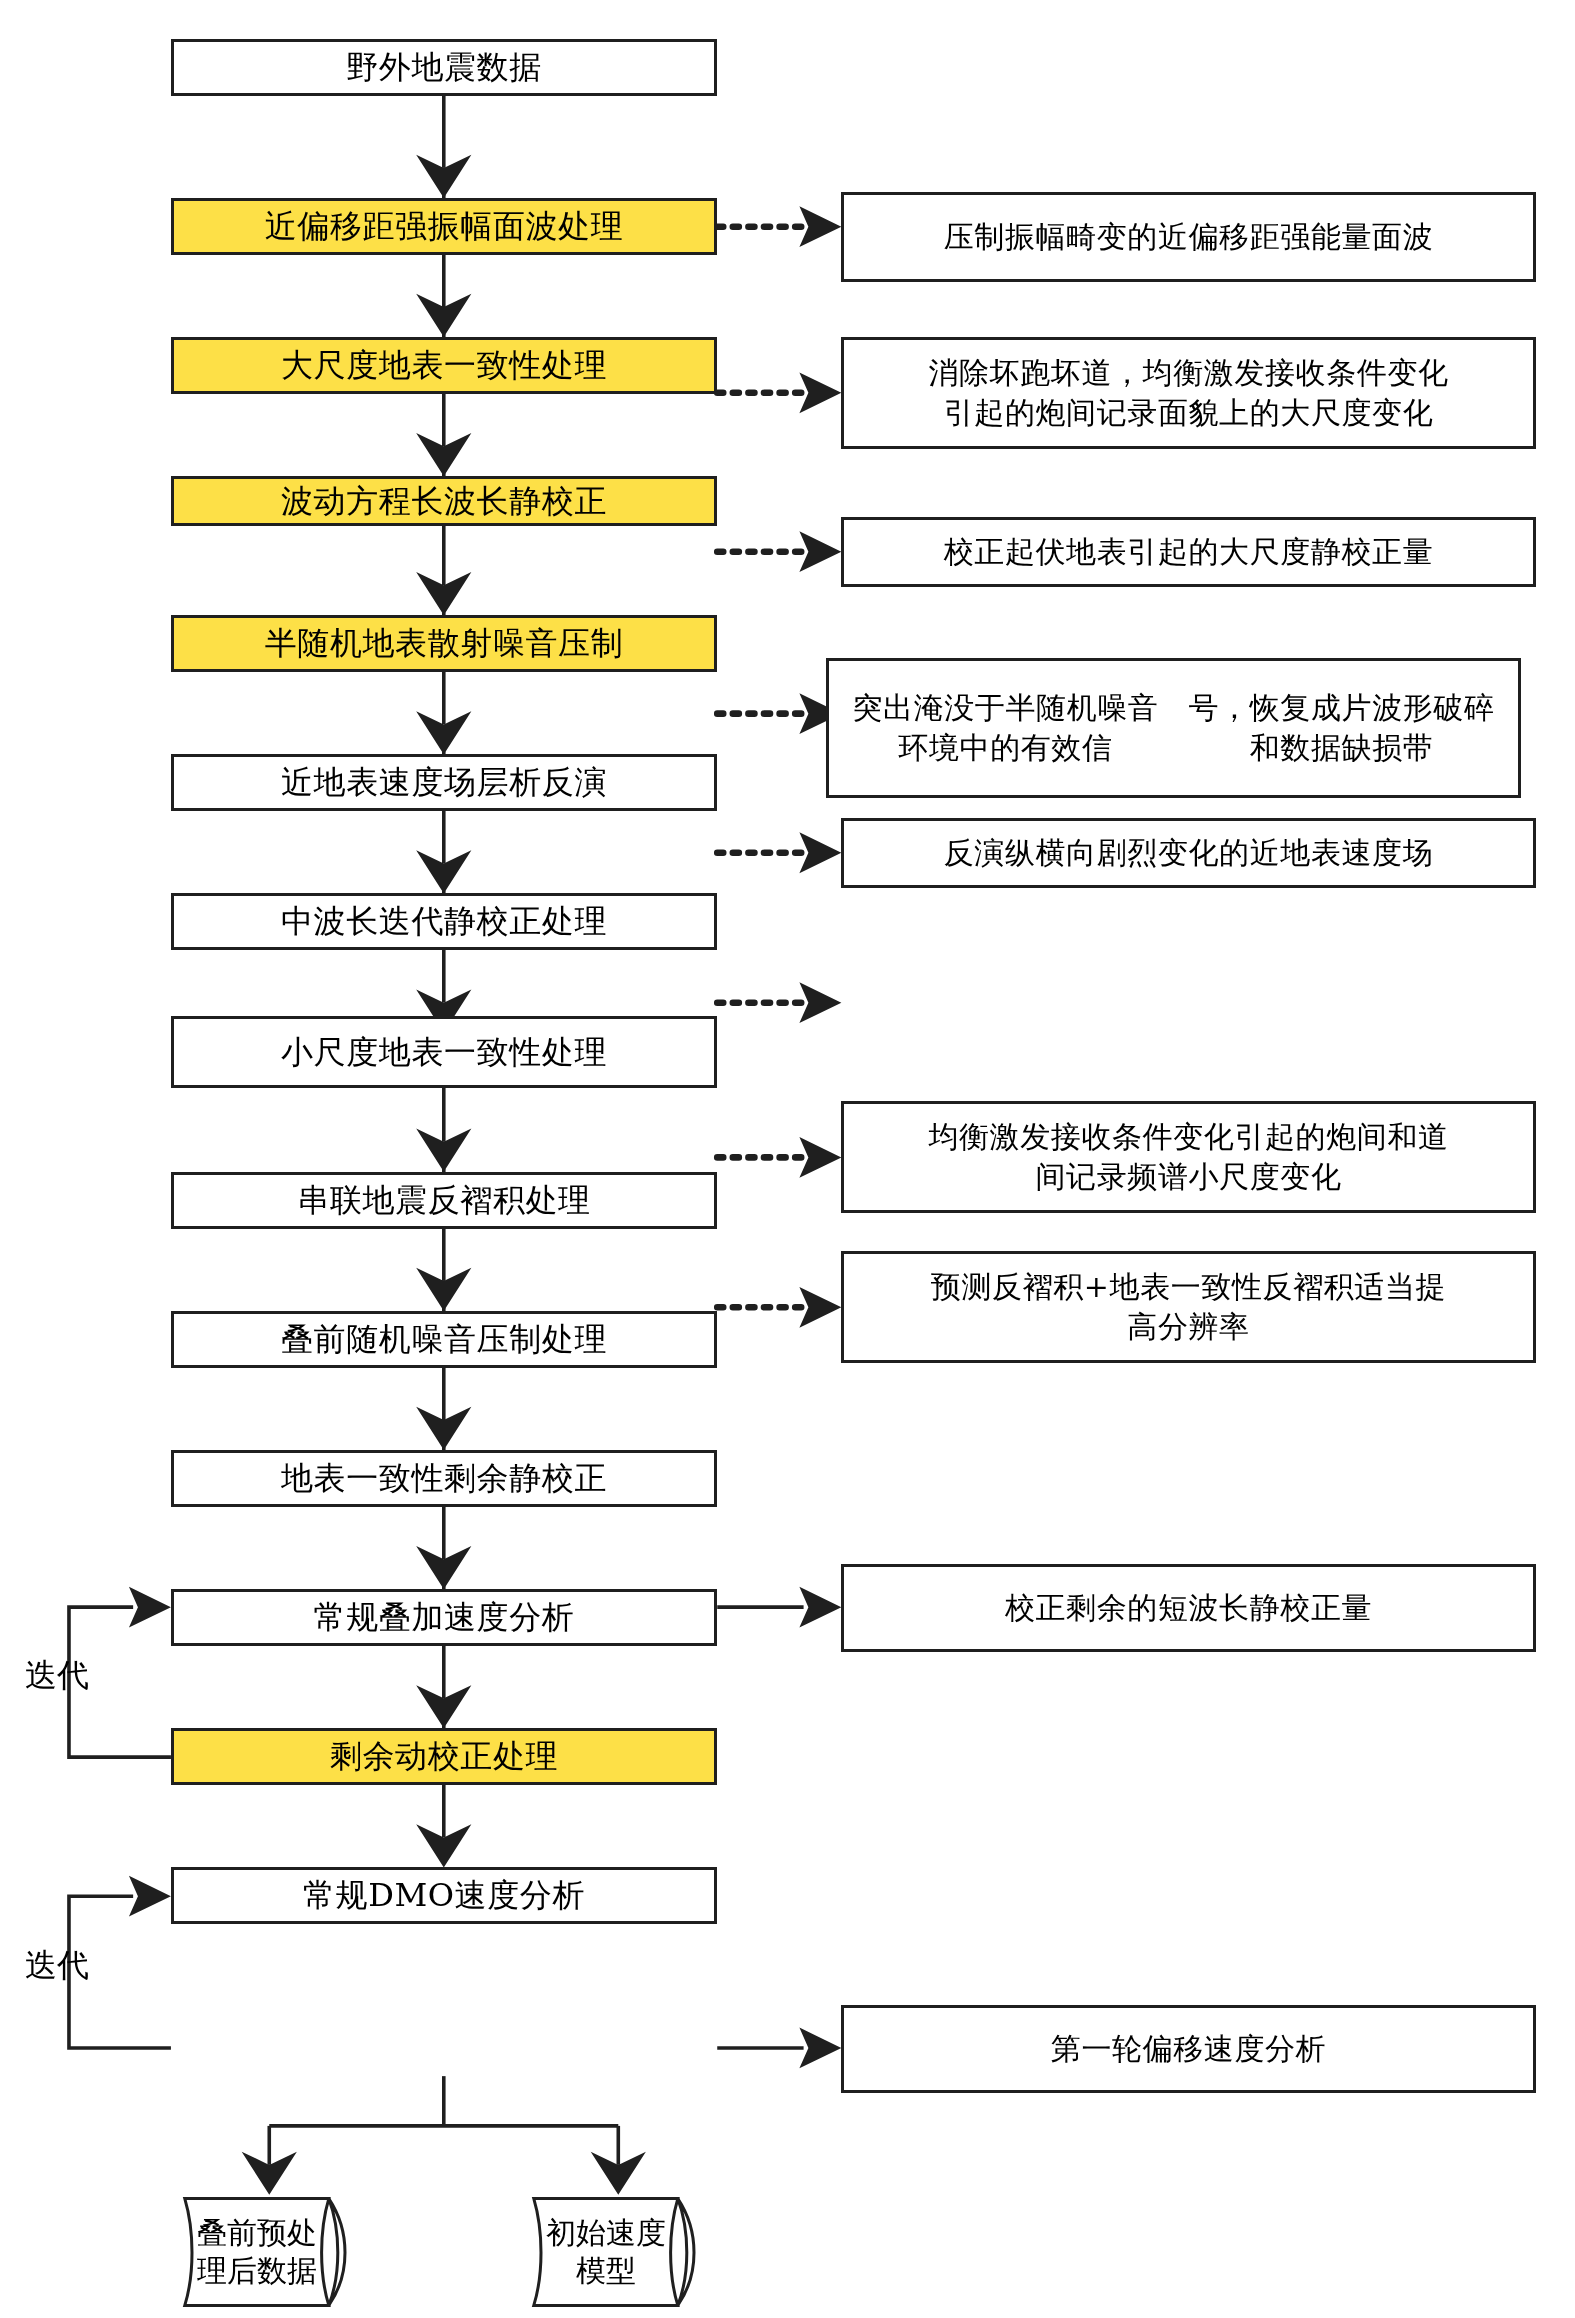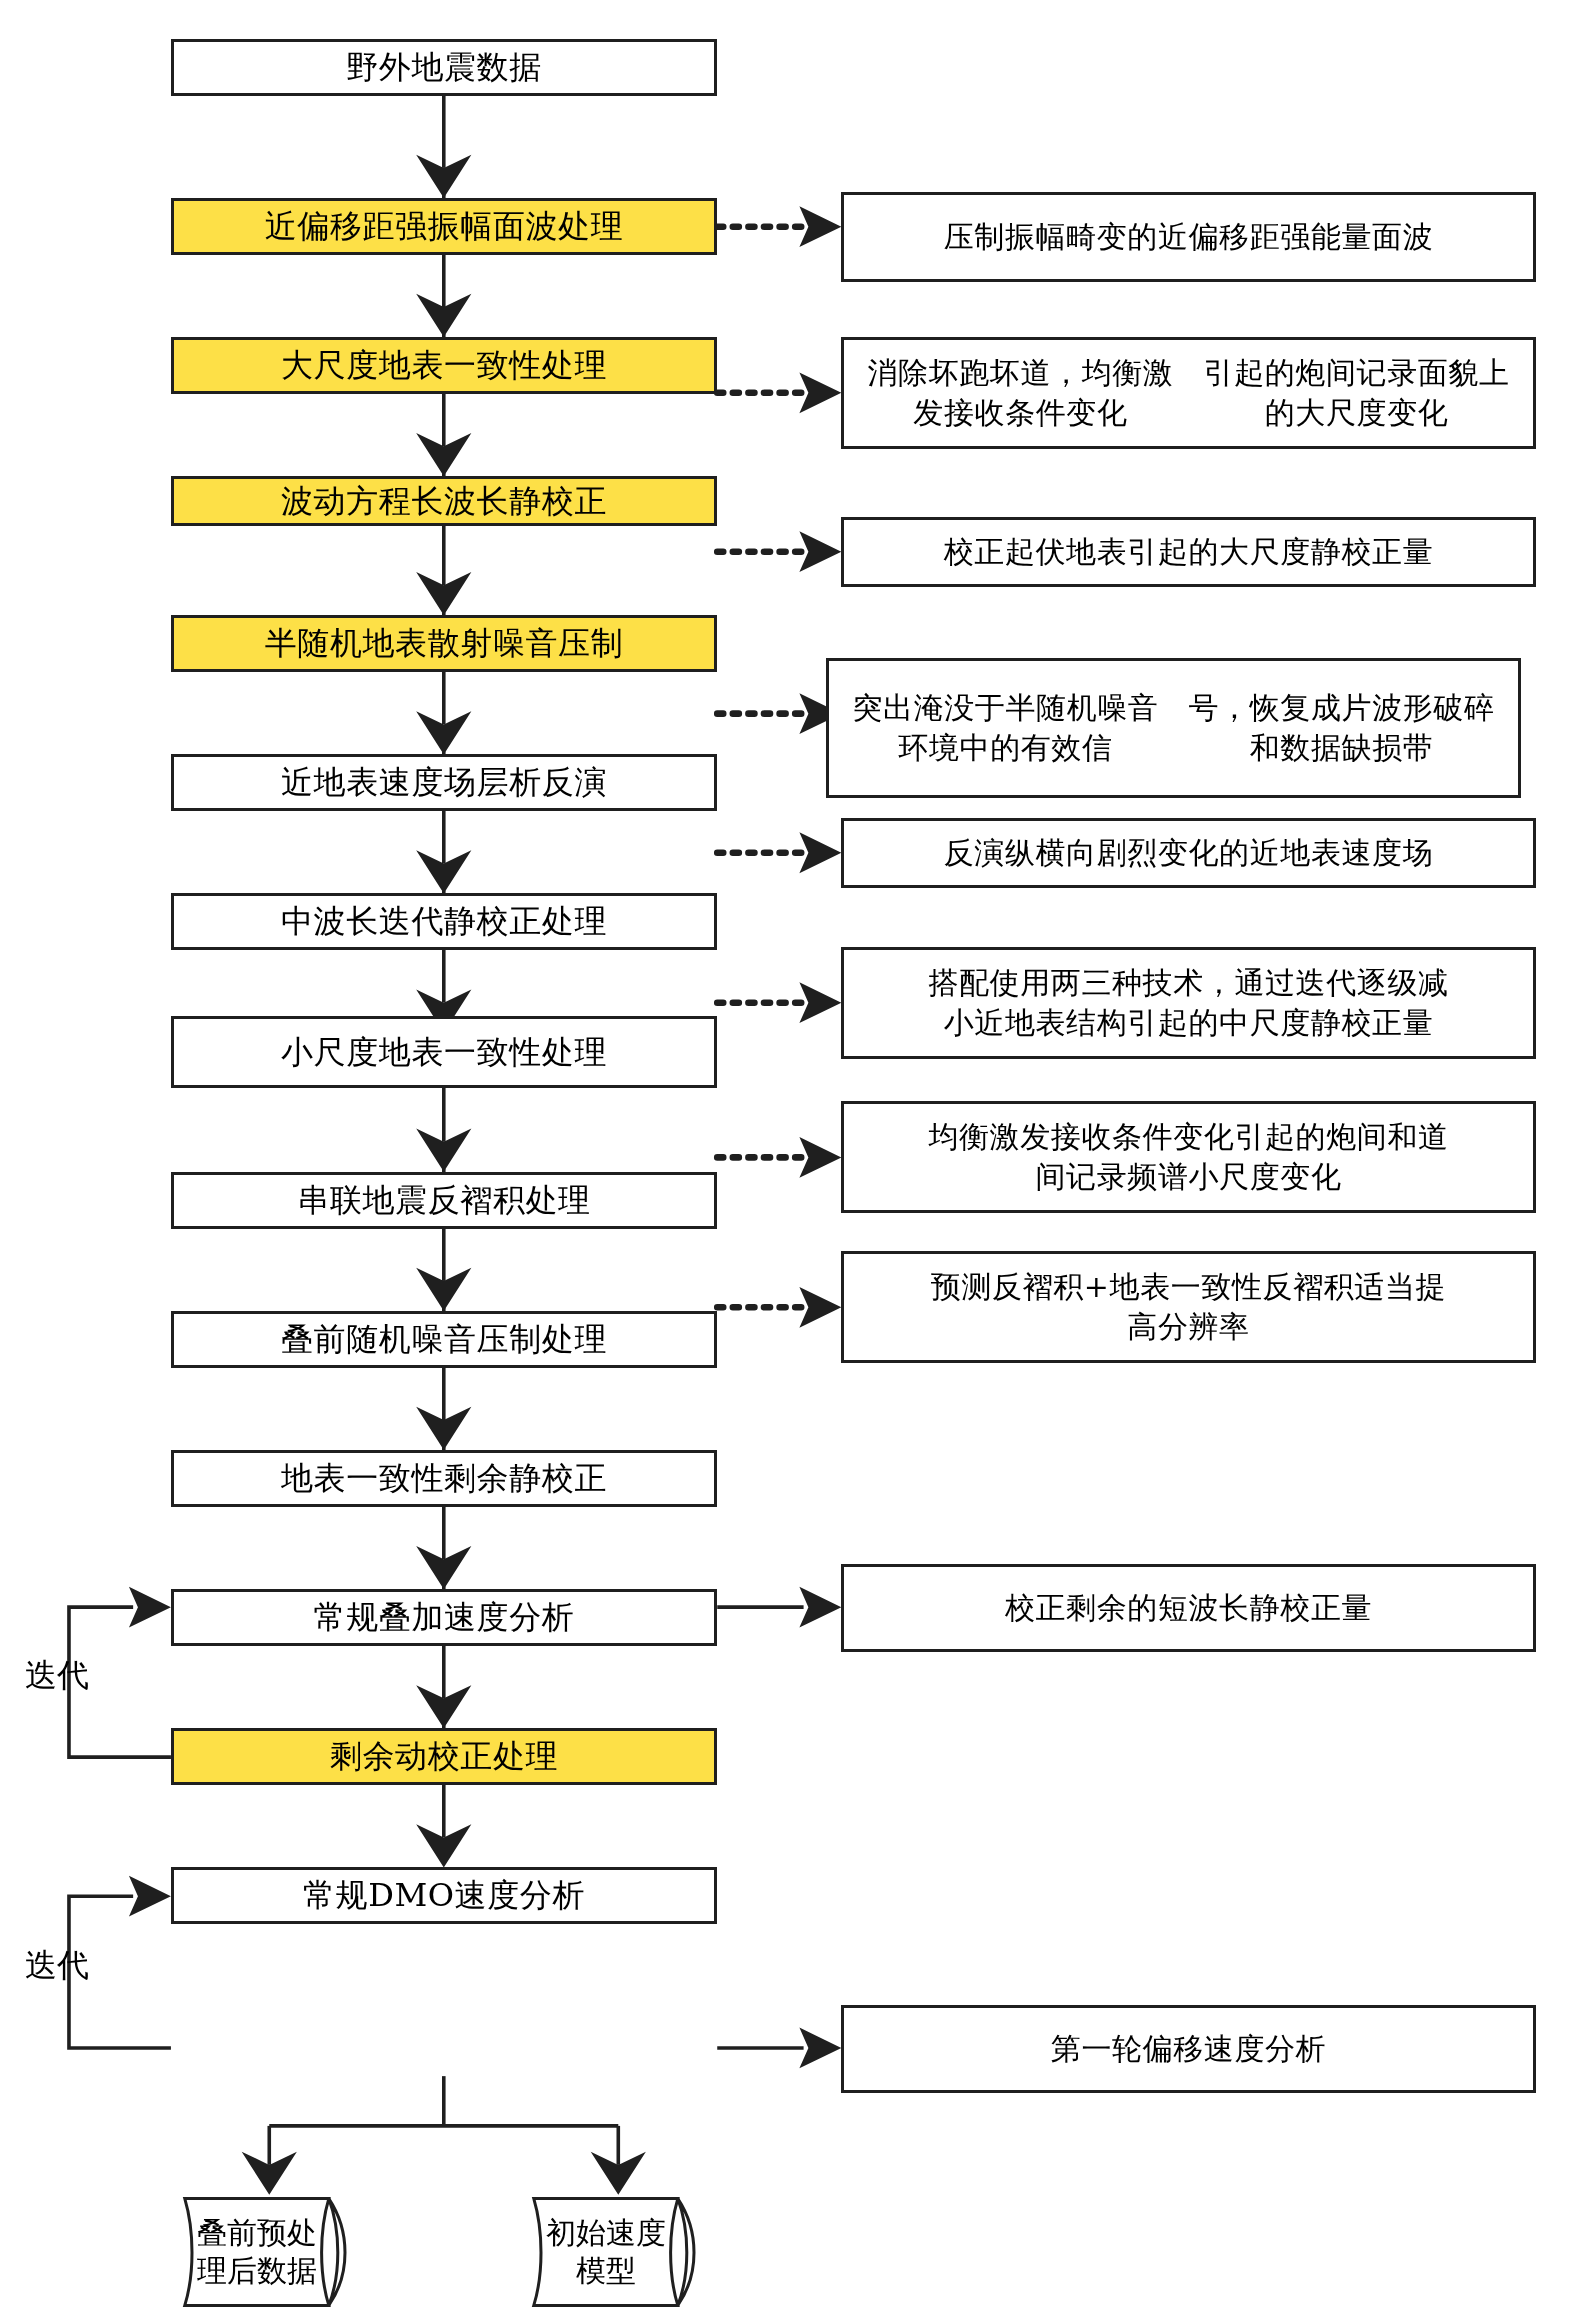--- a/index.html
+++ b/index.html
@@ -215,42 +215,38 @@
   </div>
 
   <div class="node" style="left:171px;top:1867px;width:546px;height:57px;">
     <span class="txt">常规DMO速度分析</span>
   </div>
 
   <div class="node note" style="left:841px;top:192px;width:695px;height:90px;">
     <span class="txt">压制振幅畸变的近偏移距强能量面波</span>
   </div>
 
-  <div class="node note" style="left:841px;top:337px;width:695px;height:112px;flex-direction:row;">
+  <div class="node note" style="left:841px;top:337px;width:695px;height:112px;flex-direction:column;">
     <span class="txt">消除坏跑坏道，均衡激发接收条件变化</span>
     <span class="txt">引起的炮间记录面貌上的大尺度变化</span>
   </div>
 
   <div class="node note" style="left:841px;top:517px;width:695px;height:70px;">
     <span class="txt">校正起伏地表引起的大尺度静校正量</span>
   </div>
 
   <div class="node note" style="left:826px;top:658px;width:695px;height:140px;">
     <span class="txt">突出淹没于半随机噪音环境中的有效信</span>
     <span class="txt">号，恢复成片波形破碎和数据缺损带</span>
   </div>
 
   <div class="node note" style="left:841px;top:818px;width:695px;height:70px;">
     <span class="txt">反演纵横向剧烈变化的近地表速度场</span>
   </div>
 
-  <div class="node note" style="left:841px;top:947px;width:695px;height:112px;flex-direction:column;">
-    <span class="txt">搭配使用两三种技术，通过迭代逐级减</span>
-    <span class="txt">小近地表结构引起的中尺度静校正量</span>
-  </div>
 
   <div class="node note" style="left:841px;top:1101px;width:695px;height:112px;flex-direction:column;">
     <span class="txt">均衡激发接收条件变化引起的炮间和道</span>
     <span class="txt">间记录频谱小尺度变化</span>
   </div>
 
   <div class="node note" style="left:841px;top:1251px;width:695px;height:112px;flex-direction:column;">
     <span class="txt">预测反褶积+地表一致性反褶积适当提</span>
     <span class="txt">高分辨率</span>
   </div>

